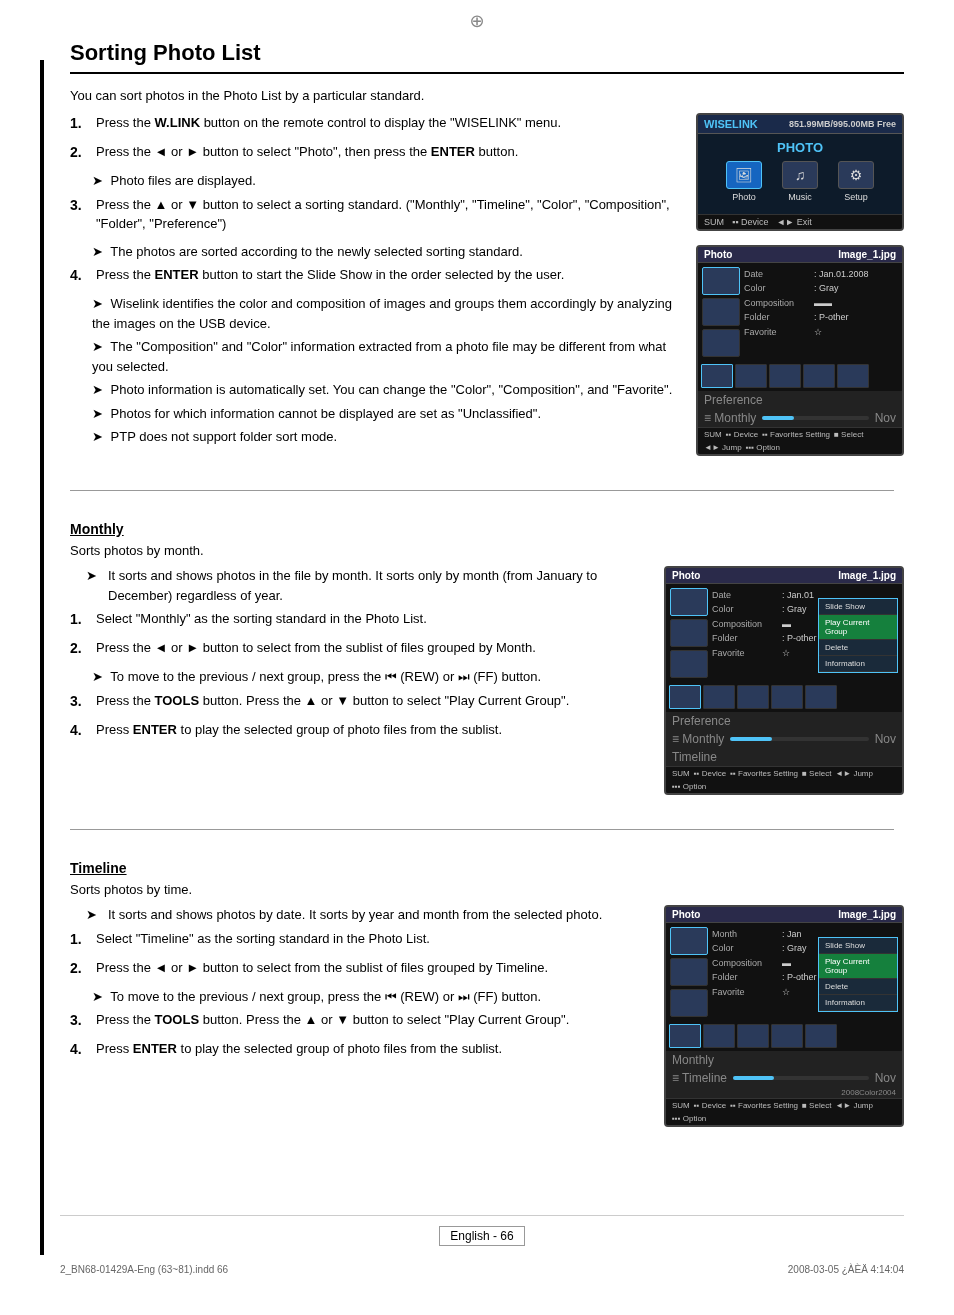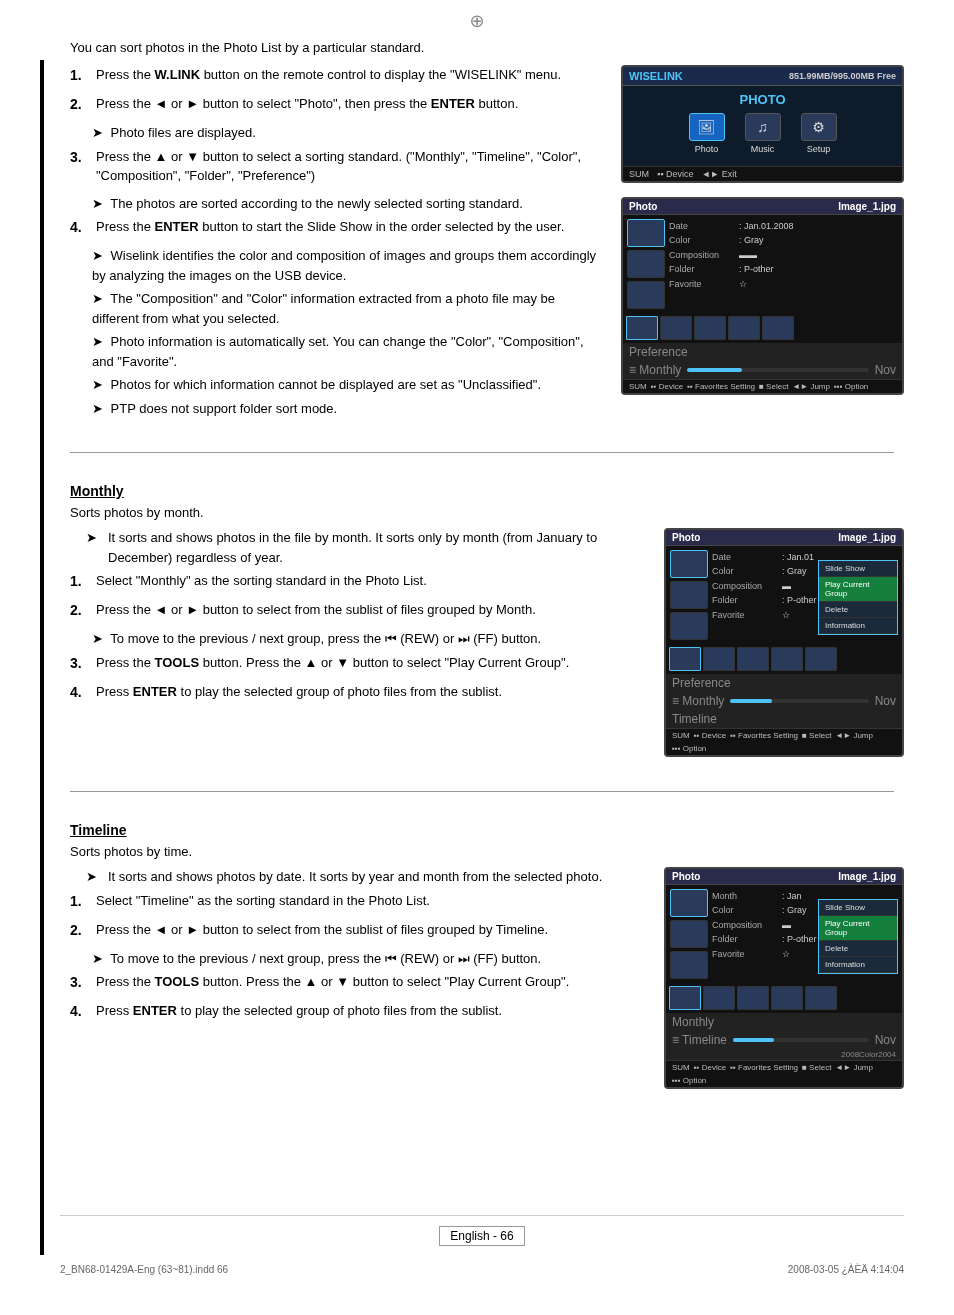--- a/index.html
+++ b/index.html
@@ -38,21 +38,21 @@
     }
     .main-content {
       display: flex;
       gap: 20px;
     }
     .left-col {
       flex: 1;
       min-width: 0;
     }
     .right-col {
-      width: 283px;
+      width: 208px;
       flex-shrink: 0;
     }
     .intro-text {
       font-size: 13px;
       margin-bottom: 10px;
       margin-left: 10px;
     }
     .numbered-list {
       list-style: none;
       margin-left: 10px;
@@ -347,20 +347,21 @@
   </style>
 </head>
 <body>
 
 <div class="page">
 
   <div class="page-border-left"></div>
 
   <div class="cross-icon">⊕</div>
 
+  <h1 class="section-title">Sorting Photo List</h1>
 
   <p class="intro-text">You can sort photos in the Photo List by a particular standard.</p>
 
   <div class="main-content">
     <div class="left-col">
       <ol class="numbered-list">
 
         <li>
           <span class="num-label bold">1.</span>
           <span>Press the <strong>W.LINK</strong> button on the remote control to display the "WISELINK" menu.</span>

